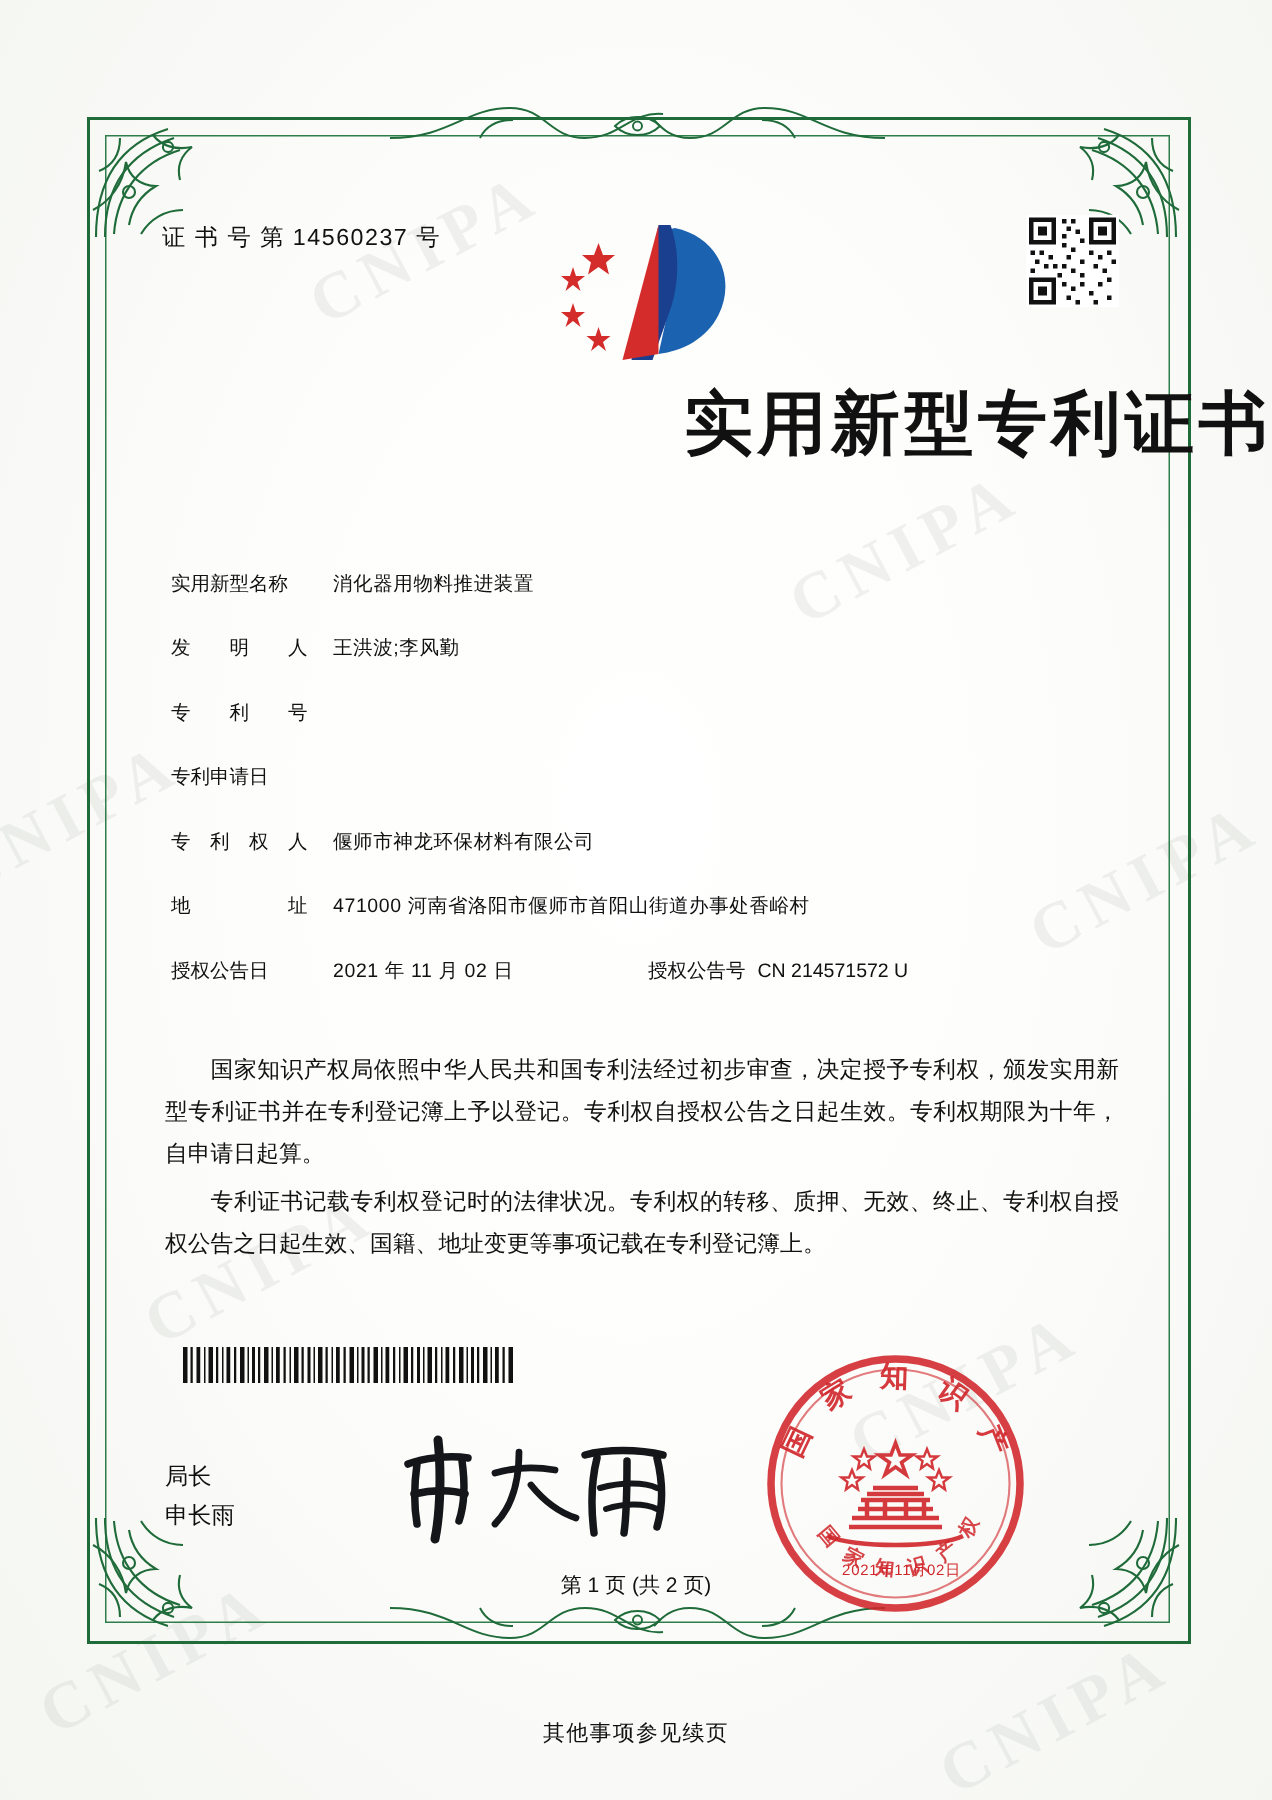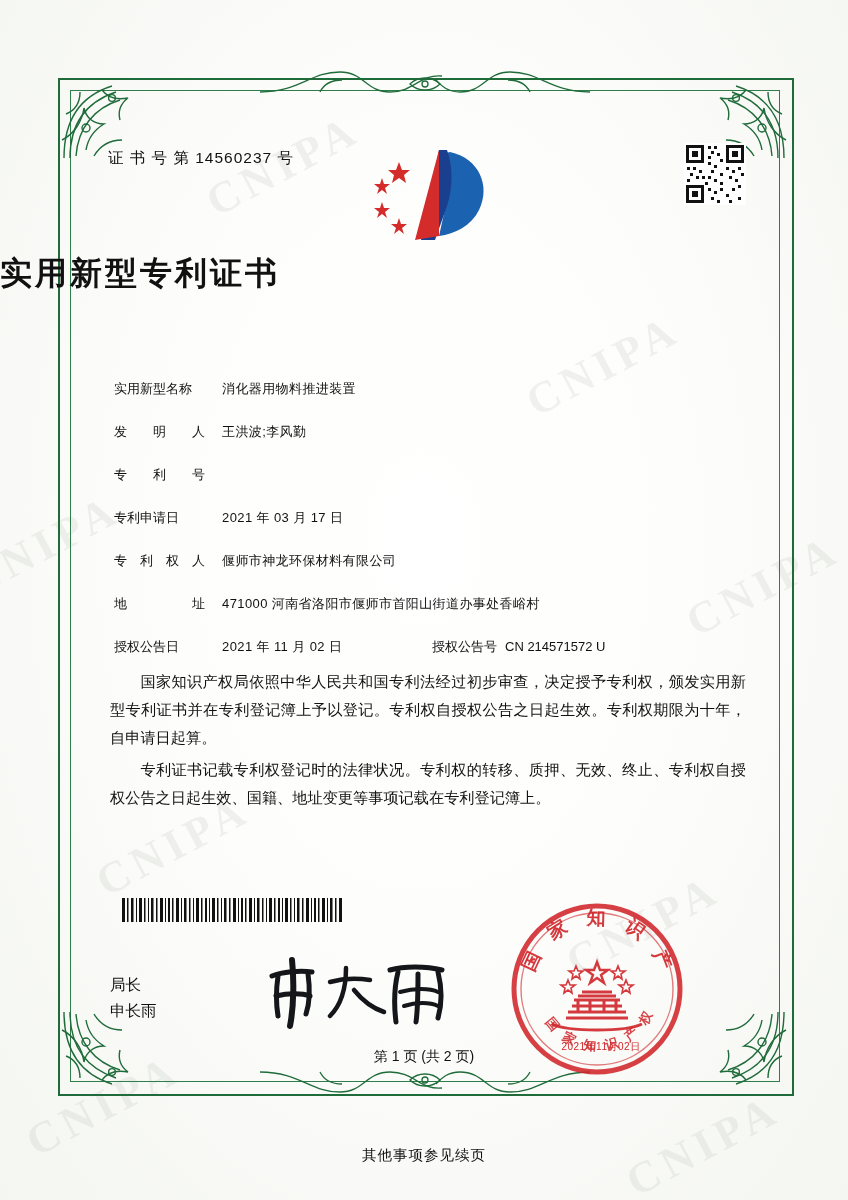--- a/index.html
+++ b/index.html
@@ -59,44 +59,44 @@
   .cert-no{
     position:absolute;left:108px;top:148px;
     font-size:15.5px;color:#111;letter-spacing:1px;
     font-family:"Liberation Sans","DejaVu Sans",sans-serif;
   }
   .qr{
     position:absolute;right:102px;top:143px;width:62px;height:62px;
   }
   .emblem{position:absolute;left:355px;top:140px;width:140px;height:110px;}
   .title{
-    position:absolute;left:0;right:0;top:252px;text-align:left;
+    position:absolute;left:0;right:0;top:252px;text-align:right;
     font-family:"DejaVu Sans","Liberation Sans",sans-serif;
-    font-weight:700;font-size:32px;color:#111;letter-spacing:3px;
+    font-weight:700;font-size:46px;color:#111;letter-spacing:3px;
   }
 
   
   .fields{
     position:absolute;left:114px;top:348px;width:640px;
     font-size:13px;color:#111;margin-top:32px;
   }
   .row{display:flex;align-items:baseline;margin-bottom:25px;}
   .lbl{
     width:108px;flex:0 0 108px;
     display:flex;justify-content:space-between;
     letter-spacing:0px;
   }
   .lbl span{display:inline-block;}
   .val{flex:1;letter-spacing:0.4px;}
   .row .val2{margin-left:44px;text-align:right;}
   .inline-lbl{margin-right:2px;}
 
   
   .paras{
-    position:absolute;left:110px;top:668px;width:636px;
+    position:absolute;left:110px;top:700px;width:636px;
     font-size:15.2px;color:#111;line-height:28px;text-align:justify;
   }
   .paras p{margin:0 0 4px 0;text-indent:2em;}
 
   
   .barcode{
     position:absolute;left:122px;top:898px;width:222px;height:24px;
   }
 
   
@@ -317,21 +317,20 @@
     </div>
     <div class="row">
       <div class="lbl">
           <span>专　　利　　号</span>
         </div>
     </div>
     <div class="row">
       <div class="lbl">
           <span>专利申请日</span>
         </div>
-      <div class="val">2021 年 03 月 17 日</div>
     </div>
     <div class="row">
       <div class="lbl">
           <span>专　利　权　人</span>
         </div>
       <div class="val">偃师市神龙环保材料有限公司</div>
     </div>
     <div class="row">
       <div class="lbl">
           <span>地　　　　　址</span>

